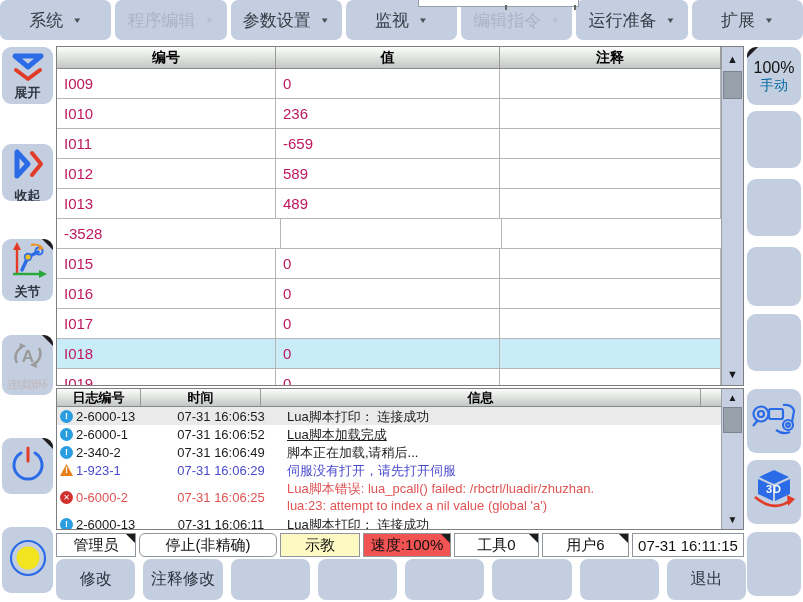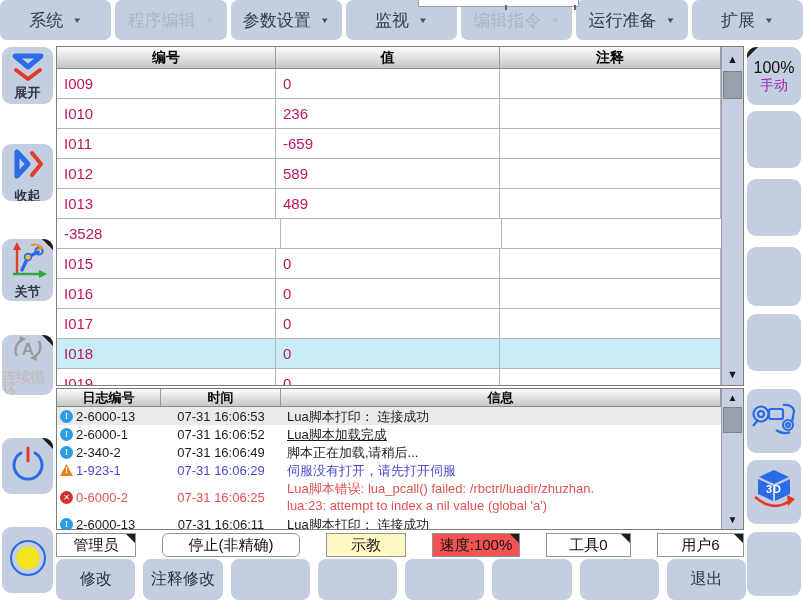--- a/index.html
+++ b/index.html
@@ -15,28 +15,28 @@
   .menu-btn.disabled .caret { color:#b4bfd2; }
 
   .top-strip { position:absolute; left:418px; top:0; width:161px; height:7px; background:#fff;
     border:1px solid #9aa0a8; border-top:none; z-index:5; overflow:visible; }
   .top-strip .tick { position:absolute; top:5px; width:2px; height:5px; background:#666; }
 
   
   .side-btn { position:absolute; background:var(--btn-bg,#c3cee0); border-radius:9px;
     display:flex; flex-direction:column; align-items:center; justify-content:center; overflow:hidden; }
   .side-btn .lbl { font-size:13px; color:#2e3440; font-weight:bold; line-height:14px; }
-  .side-btn .lbl.small { font-size:15px; letter-spacing:-1px; }
+  .side-btn .lbl.small { font-size:11px; letter-spacing:-1px; }
   .side-btn.disabled .lbl { color:#c2b6b6; font-weight:normal; }
   .corner-tr { position:absolute; top:0; right:0; width:0; height:0;
     border-top:11px solid #1d1d1d; border-left:11px solid transparent; }
   .corner-tl { position:absolute; top:0; left:0; width:0; height:0;
     border-top:11px solid #1d1d1d; border-right:11px solid transparent; }
   .speed-top { font-size:16px; color:#111; line-height:18px; }
-  .speed-bottom { font-size:14px; color:#a21caf; line-height:17px; }
+  .speed-bottom { font-size:14px; color:#0369a1; line-height:17px; }
   .cube-wrap { position:relative; }
   .cube-overlay { position:absolute; left:50%; top:16px; transform:translateX(-50%);
     color:#fff; font-size:11px; font-weight:bold; letter-spacing:1px; pointer-events:none; }
 
   
   .io-table { position:absolute; left:56px; top:46px; width:688px; height:340px;
     border:1px solid #7e7e7e; background:#fff; display:flex; overflow:hidden; }
   .tbl-content { width:664px; display:flex; flex-direction:column; }
   .tbl-header { display:flex; height:22px; background:linear-gradient(#fbfdfb,#c4c8c4);
     border-bottom:1px solid #8a8a8a; flex:none; }
@@ -289,21 +289,21 @@
     <div class="strack">
       <div class="sthumb" style="top:2px;height:28px;"></div>
     </div>
     <div class="sarrow" style="height:20px;line-height:18px;font-size:11px;">▼</div>
   </div>
 </div>
 
 <div class="log-panel">
   <div class="log-content">
     <div class="log-header" id="log-header">
-        <div class="hcell" style="width: 104px;">日志编号</div>
+        <div class="hcell" style="width: 84px;">日志编号</div>
         <div class="hcell" style="width: 120px;">时间</div>
         <div class="hcell" style="width: 440px;">信息</div>
       </div>
     <div class="log-rows" id="log-rows">
         <div class="log-row hl" style="height: 18px;">
           <div class="lcell code" style="width: 104px;">
             <span class="li info">!</span>
             <span>2-6000-13</span>
           </div>
           <div class="lcell time" style="width: 120px;">07-31 16:06:53</div>
@@ -376,20 +376,23 @@
       <span>速度:100%</span>
       <span class="corner"></span>
     </div>
     <div class="st-cell" style="width: 85px;">
       <span>工具0</span>
       <span class="corner"></span>
     </div>
     <div class="st-cell" style="width: 87px;">
       <span>用户6</span>
       <span class="corner"></span>
+    </div>
+    <div class="st-cell" style="width: 124px; flex: 1 1 0%;">
+      <span>07-31 16:11:15</span>
     </div>
   </div>
 
 <div class="bottom-bar" id="bottom-bar">
     <div class="bot-btn">修改</div>
     <div class="bot-btn">注释修改</div>
     <div class="bot-btn"></div>
     <div class="bot-btn"></div>
     <div class="bot-btn"></div>
     <div class="bot-btn"></div>

